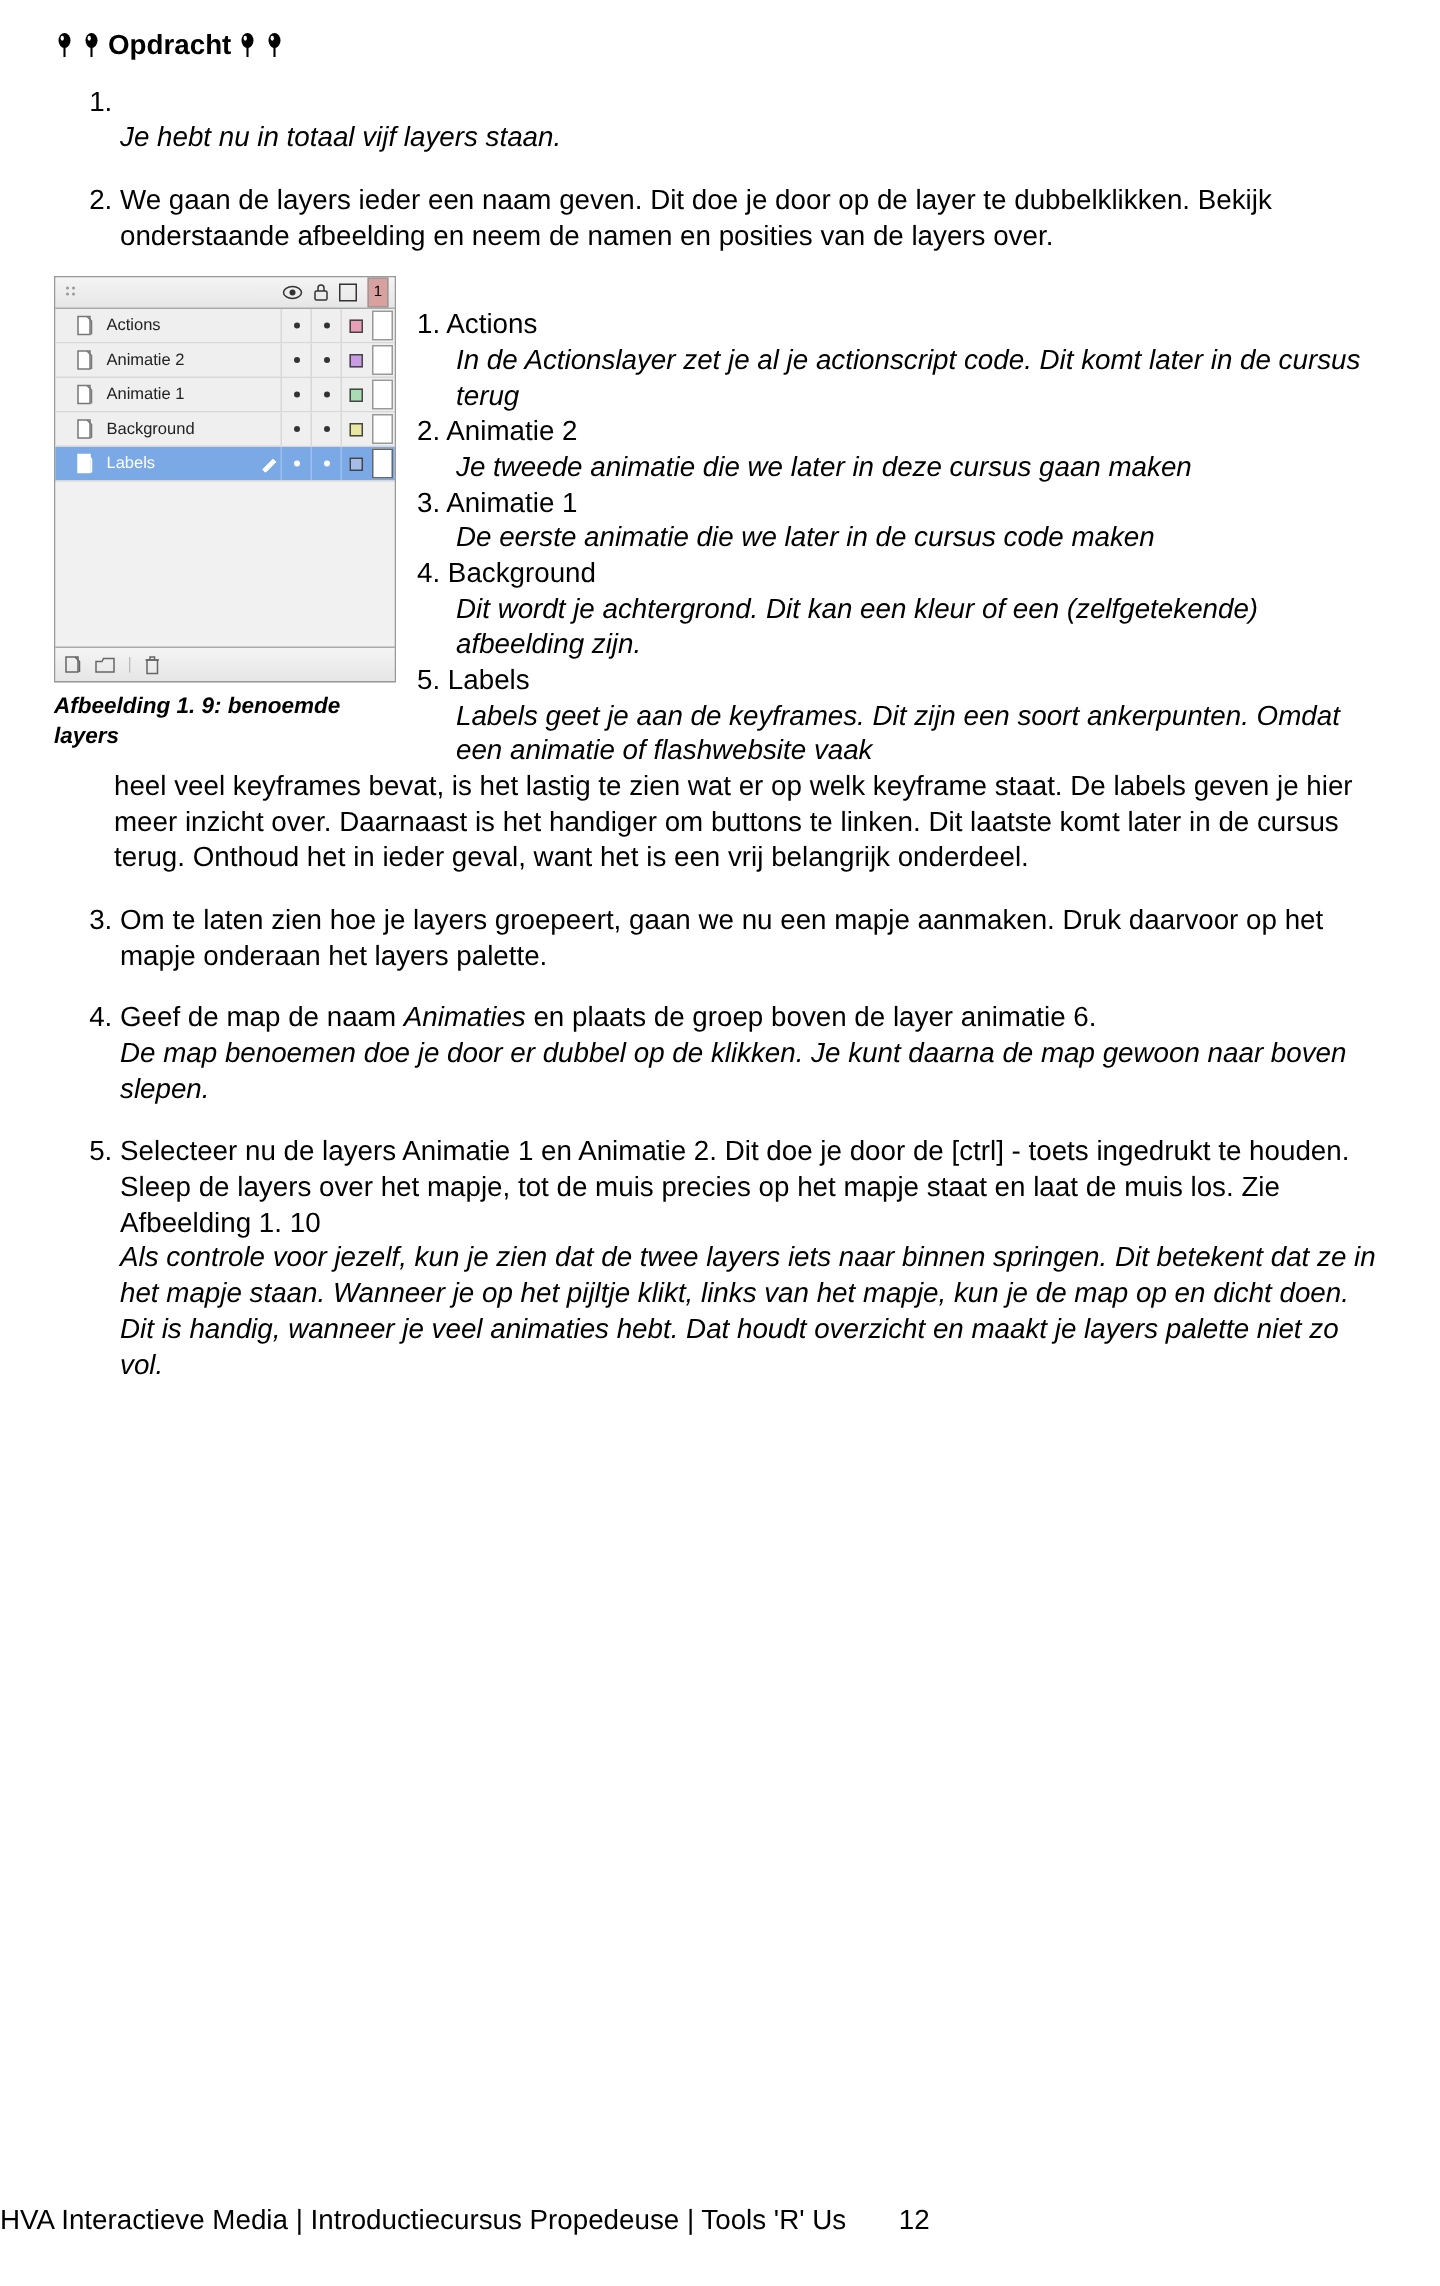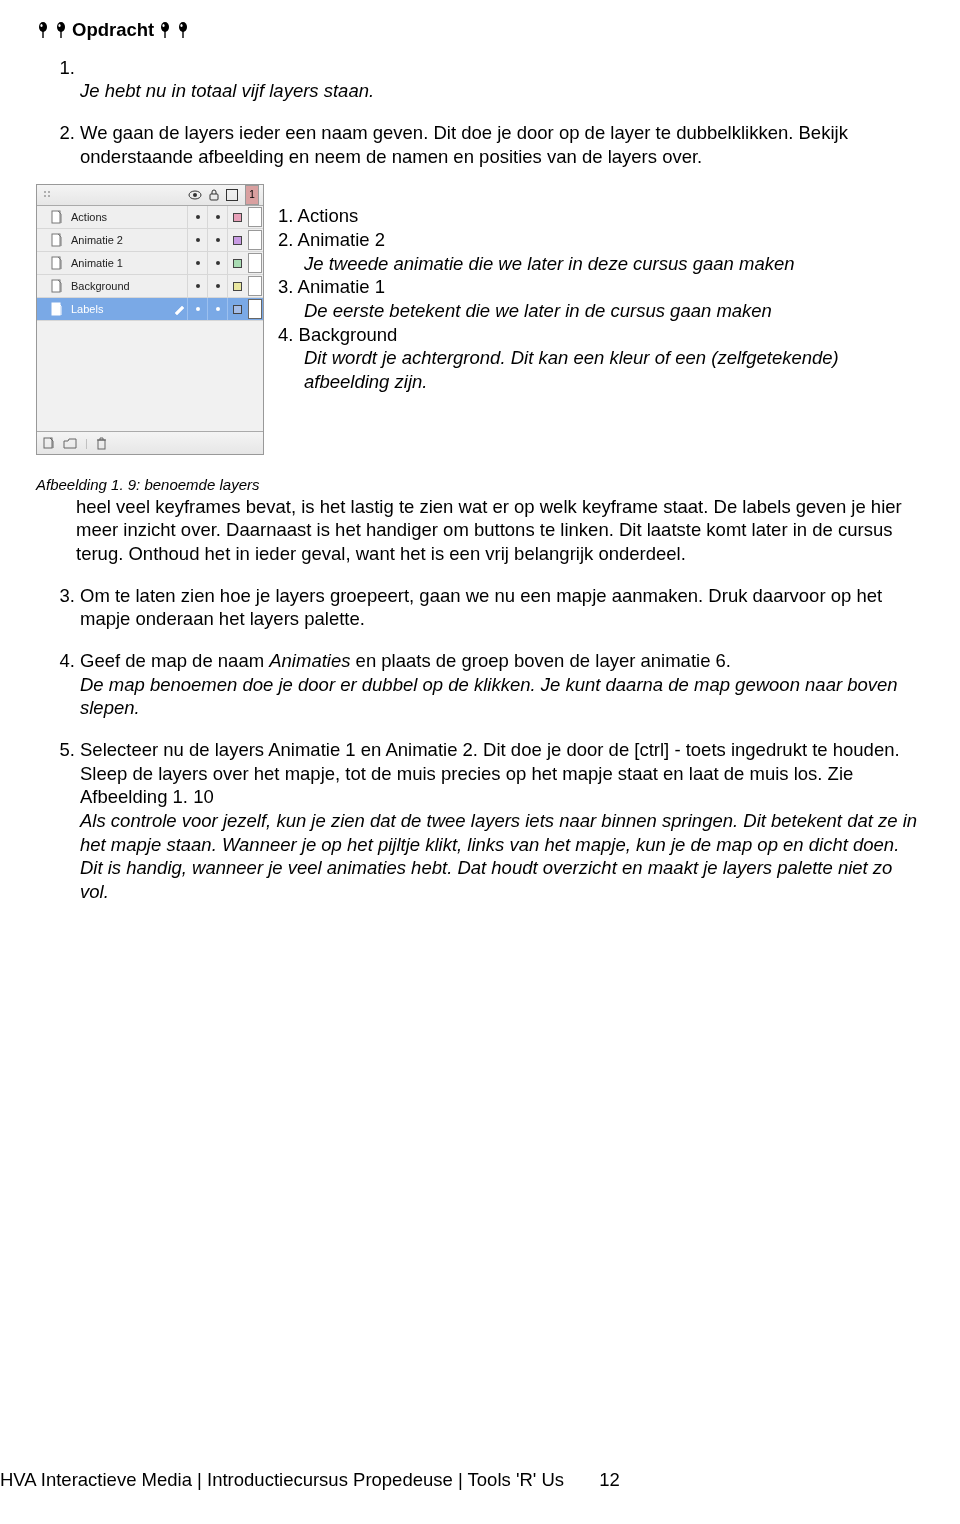--- a/index.html
+++ b/index.html
@@ -41,23 +41,23 @@
     align-items: flex-start;
     gap: 14px;
     margin-top: 16px;
   }
   .figure-col {
     width: 228px;
     flex: 0 0 228px;
   }
   .fig-caption {
     font-style: italic;
-    font-weight: normal;
+    font-weight: bold;
     font-size: 15px;
-    margin-top: 20px;
+    margin-top: 6px;
   }
   .layers-panel {
     border: 1px solid #999;
     background: #eeeeee;
     font-family: Arial, sans-serif;
     font-size: 11px;
     color: #222;
   }
   .lp-head {
     display: flex;
@@ -385,24 +385,25 @@
                     <path d="M1 3 h9 M4 3 V1 h3 V3" fill="none" stroke="#666"></path>
                   </svg>
               </span>
             </div>
           </div>
           <div class="fig-caption">Afbeelding 1. 9: benoemde layers</div>
         </div>
 
         <div class="right-col">
           <ul class="inner-list" id="inner-list">
-              <li><span class="num">1.</span> <span>Actions</span></li>
+              <li><span class="num">1.</span> <span>Actions</span><div class="layer-desc-wrap">In de Actionslayer zet je al je actionscript code. Dit komt later in de cursus terug</div></li>
               <li><span class="num">2.</span> <span>Animatie 2</span><div class="layer-desc-wrap">Je tweede animatie die we later in deze cursus gaan maken</div></li>
-              <li><span class="num">3.</span> <span>Animatie 1</span><div class="layer-desc-wrap">De eerste betekent die we later in de cursus gaan maken</div></li>
+              <li><span class="num">3.</span> <span>Animatie 1</span><div class="layer-desc-wrap">De eerste animatie die we later in de cursus code maken</div></li>
               <li><span class="num">4.</span> <span>Background</span><div class="layer-desc-wrap">Dit wordt je achtergrond. Dit kan een kleur of een (zelfgetekende) afbeelding zijn.</div></li>
+              <li><span class="num">5.</span> <span>Labels</span><div class="layer-desc-wrap">Labels geet je aan de keyframes. Dit zijn een soort ankerpunten. Omdat een animatie of flashwebsite vaak</div></li>
             </ul>
         </div>
       </div>
 
       <div class="cont-para" style="margin-left:-4px;">heel veel keyframes bevat, is het lastig te zien wat er op welk keyframe staat. De labels geven je hier meer inzicht over. Daarnaast is het handiger om buttons te linken. Dit laatste komt later in de cursus terug. Onthoud het in ieder geval, want het is een vrij belangrijk onderdeel.</div>
     </li>
 
     <li>
       <div class="li-inner">Om te laten zien hoe je layers groepeert, gaan we nu een mapje aanmaken. Druk daarvoor op het mapje onderaan het layers palette.</div>
     </li>

